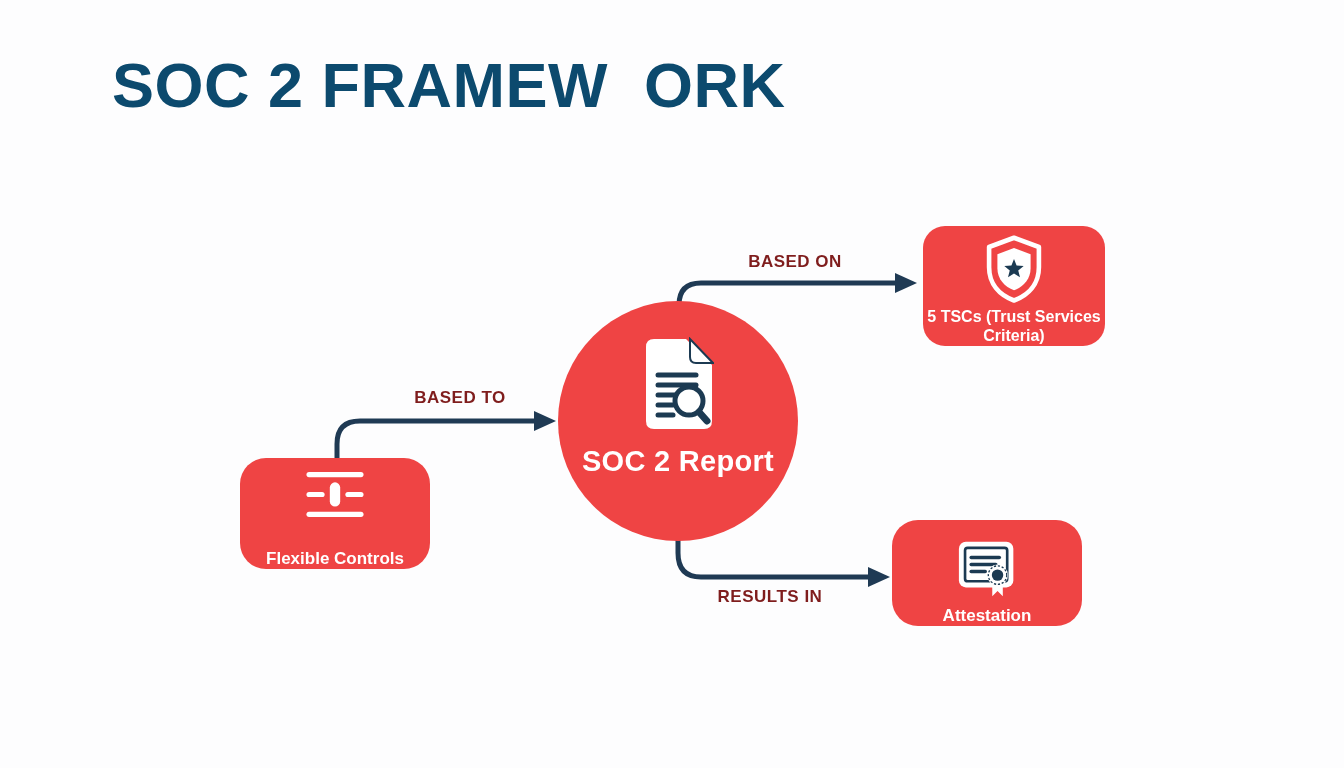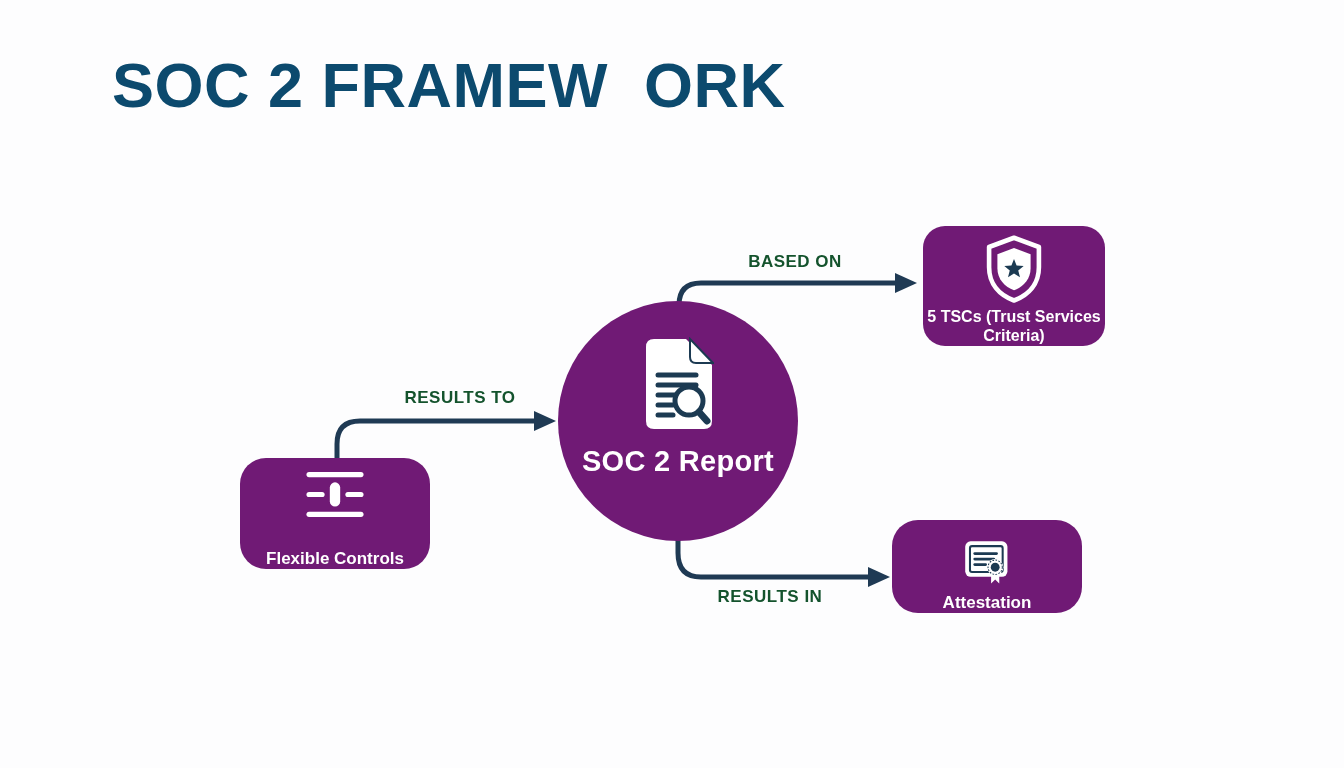--- a/index.html
+++ b/index.html
@@ -26,21 +26,21 @@
     white-space: pre;
     line-height: 1;
   }
   .arrow-layer {
     position: absolute;
     left: 0; top: 0;
     width: 1344px; height: 768px;
   }
   .node {
     position: absolute;
-    background: #701a75;
+    background: #ef4444;
     color: #ffffff;
     display: flex;
     flex-direction: column;
     align-items: center;
     text-align: center;
   }
   .node-box { border-radius: 26px; }
   .node-circle { border-radius: 50%; }
   .node-label {
     font-weight: 700;
@@ -73,33 +73,33 @@
     width: 182px; height: 120px;
     border-radius: 22px;
     padding: 9px 4px 0 4px;
   }
   #node-tsc .node-label {
     font-size: 16px;
     margin-top: 5px;
   }
   #node-attestation {
     left: 892px; top: 520px;
-    width: 190px; height: 93px;
+    width: 190px; height: 106px;
     padding-top: 20px;
   }
   #node-attestation .node-label {
     font-size: 17px;
     margin-top: 8px;
   }
   .edge-label {
     position: absolute;
     transform: translate(-50%, -50%);
     font-size: 17px;
     font-weight: 700;
-    color: #14532d;
+    color: #7f1d1d;
     letter-spacing: 0.5px;
     white-space: nowrap;
   }
   #label-adapts-to  { left: 460px; top: 398px; }
   #label-based-on   { left: 795px; top: 262px; }
   #label-results-in { left: 770px; top: 597px; }
   .icon { display: block; }
 </style>
 </head>
 <body>
@@ -170,17 +170,17 @@
         <line x1="16" y1="36" x2="32" y2="36"></line>
       </g>
       <path d="M40 42 H52 V64 L46 58 L40 64 Z" fill="#ffffff"></path>
       <circle cx="46" cy="40" r="12" fill="#ffffff"></circle>
       <circle cx="46" cy="40" r="10.5" fill="none" stroke="#1c3a52" stroke-width="1.5" stroke-dasharray="2.5 2"></circle>
       <circle cx="46" cy="40" r="6.5" fill="#1c3a52"></circle>
     </svg>
     <div class="node-label">Attestation</div>
   </div>
 
-  <div class="edge-label" id="label-adapts-to">RESULTS TO</div>
+  <div class="edge-label" id="label-adapts-to">BASED TO</div>
   <div class="edge-label" id="label-based-on">BASED ON</div>
   <div class="edge-label" id="label-results-in">RESULTS IN</div>
 
 </div>
 
 </body></html>

